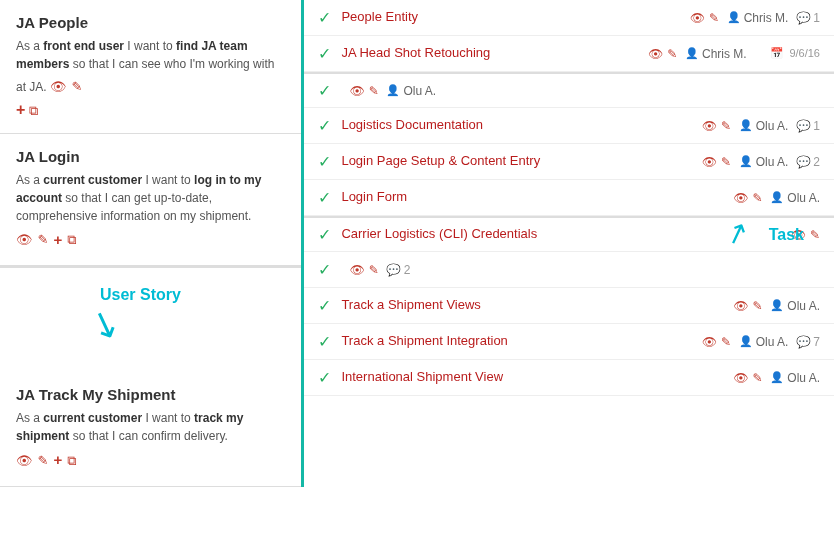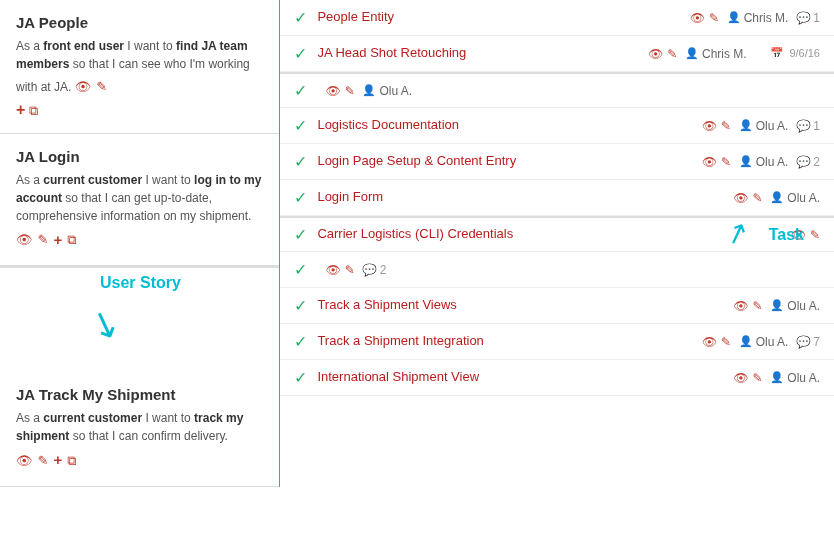--- a/index.html
+++ b/index.html
@@ -10,23 +10,23 @@
       background: #fff;
       width: 834px;
       min-height: 548px;
     }
     .container {
       display: flex;
       width: 834px;
     }
     
     .left-panel {
-      width: 280px;
+      width: 304px;
       flex-shrink: 0;
-      border-right: 1px solid #14b8a6;
+      border-right: 3px solid #14b8a6;
     }
     .story-section {
       padding: 14px 16px;
       border-bottom: 1px solid #ddd;
       position: relative;
     }
     .story-title {
       font-size: 15px;
       font-weight: bold;
       color: #333;
@@ -179,21 +179,21 @@
           <span class="action-icon view">👁</span>
           <span class="action-icon edit">✎</span>
           <span class="action-icon add" style="font-weight:bold; font-size:15px;">+</span>
           <span class="action-icon copy">⧉</span>
         </span>
       </div>
     </div>
 
     <div class="story-section section-divider" style="position:relative; padding-top: 10px;">
 
-      <div class="annotation-user-story" style="position:absolute; top: 6px; left: 100px; color:#00bcd4; font-size:16px; font-weight:bold; font-family:Arial,sans-serif;">User Story</div>
+      <div class="annotation-user-story" style="position:absolute; top: 18px; left: 100px; color:#00bcd4; font-size:16px; font-weight:bold; font-family:Arial,sans-serif;">User Story</div>
 
       <div style="position:absolute; top: 38px; left: 90px; color:#00bcd4; font-size:36px; transform: scaleX(-1) rotate(-20deg); line-height:1;">↙</div>
 
       <div style="margin-top: 108px;">
         <div class="story-title">JA Track My Shipment</div>
         <div class="story-desc">
           As a <strong>current customer</strong> I want to <strong>track my shipment</strong> so that I can confirm delivery.
           <span class="story-actions">
             <span class="action-icon view">👁</span>
             <span class="action-icon edit">✎</span>

